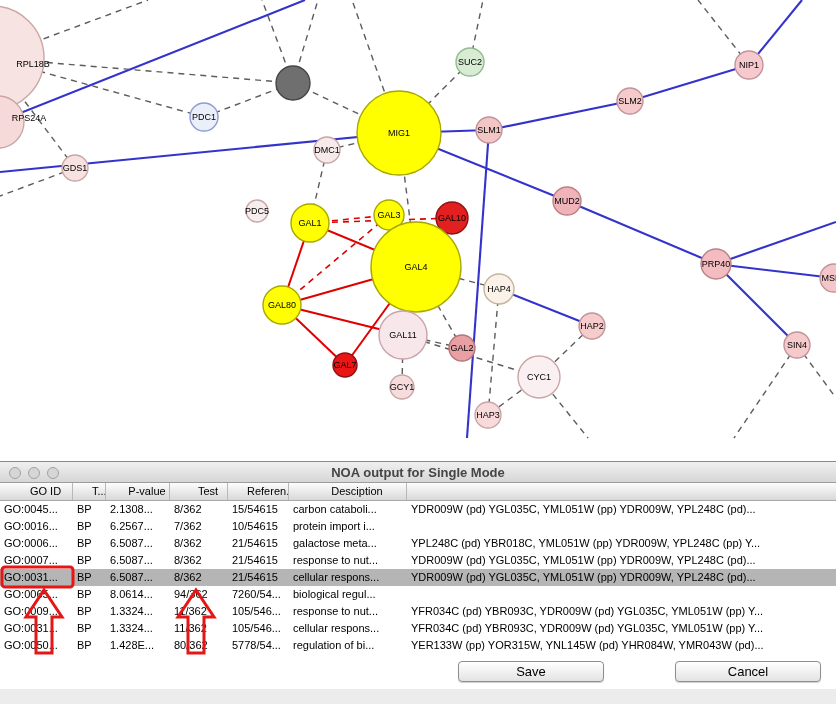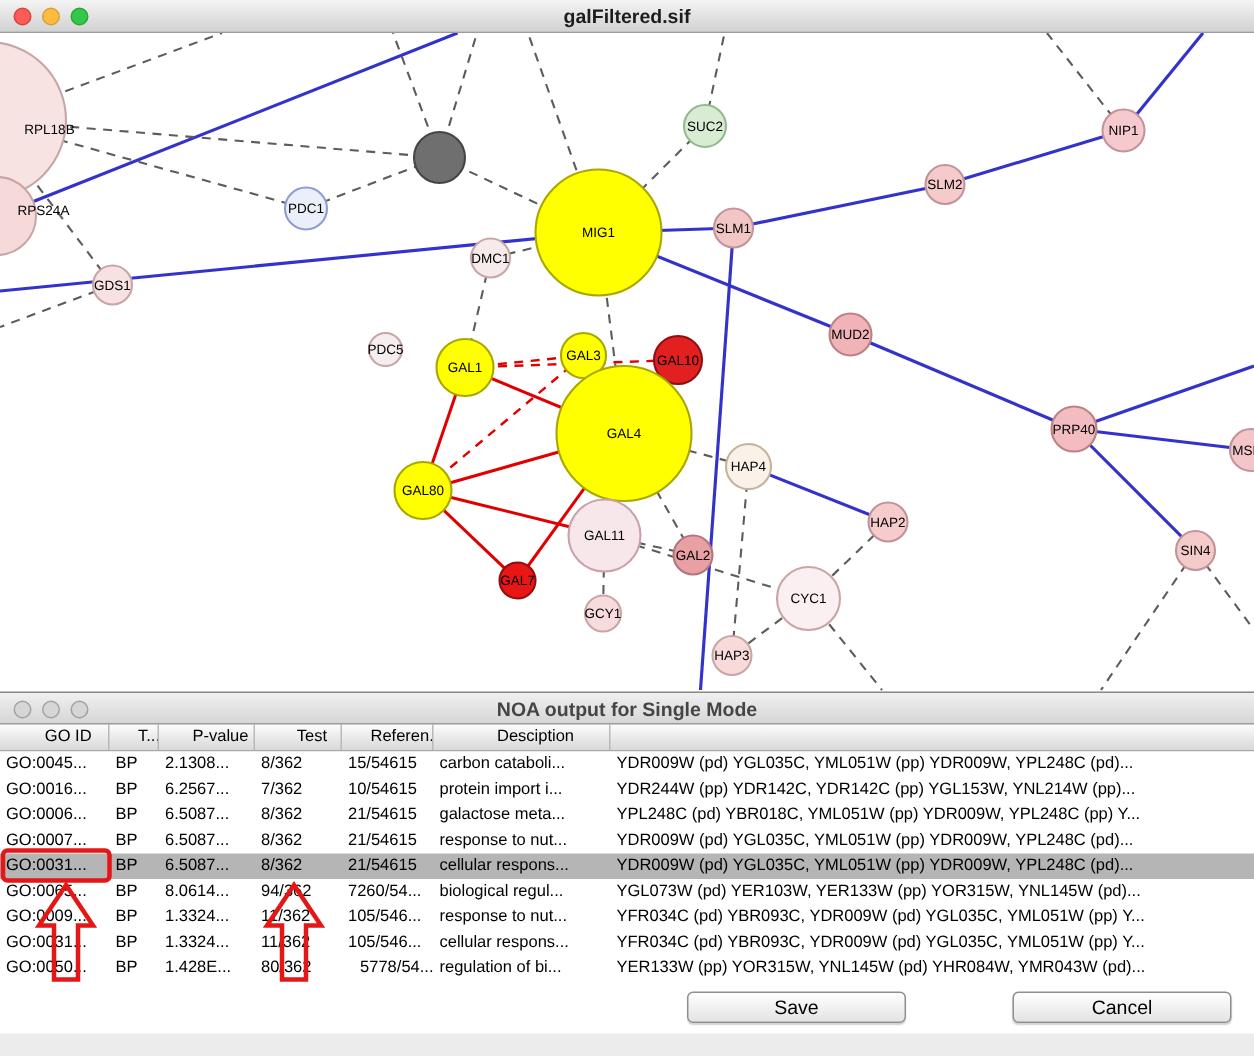--- a/index.html
+++ b/index.html
@@ -68,28 +68,20 @@
 
   #annotation-overlay {
     position: absolute; left: 0; top: 0; width: 836px; height: 704px;
     pointer-events: none; z-index: 99;
   }
 </style>
 </head>
 <body>
 
 <div class="window" id="network-window">
-  <div class="titlebar active">
-    <div class="traffic">
-      <span class="tl tl-red"></span>
-      <span class="tl tl-yellow"></span>
-      <span class="tl tl-green"></span>
-    </div>
-    <div class="title">galFiltered.sif</div>
-  </div>
   <svg id="network-canvas" viewBox="0 0 836 439" width="836" height="439">
       <rect x="0" y="0" width="836" height="439" fill="#ffffff"></rect>
       <g>
         <line x1="-2" y1="122" x2="305" y2="0" stroke="#3333cc" stroke-width="2.1"></line>
         <line x1="399" y1="133" x2="0" y2="172" stroke="#3333cc" stroke-width="2.1"></line>
         <line x1="399" y1="133" x2="489" y2="130" stroke="#3333cc" stroke-width="2.1"></line>
         <line x1="489" y1="130" x2="630" y2="101" stroke="#3333cc" stroke-width="2.1"></line>
         <line x1="630" y1="101" x2="749" y2="65" stroke="#3333cc" stroke-width="2.1"></line>
         <line x1="749" y1="65" x2="802" y2="0" stroke="#3333cc" stroke-width="2.1"></line>
         <line x1="399" y1="133" x2="567" y2="201" stroke="#3333cc" stroke-width="2.1"></line>
@@ -228,21 +220,20 @@
         <div class="td" style="width: 118px;">carbon cataboli...</div>
         <div class="td" style="width: 429px;">YDR009W (pd) YGL035C, YML051W (pp) YDR009W, YPL248C (pd)...</div>
       </div>
       <div class="tr">
         <div class="td" style="width: 73px;">GO:0016...</div>
         <div class="td" style="width: 33px;">BP</div>
         <div class="td" style="width: 64px;">6.2567...</div>
         <div class="td" style="width: 58px;">7/362</div>
         <div class="td" style="width: 61px;">10/54615</div>
         <div class="td" style="width: 118px;">protein import i...</div>
-        <div class="td" style="width: 429px;">YDR244W (pp) YDR142C, YDR142C (pp) YGL153W, YNL214W (pp)...</div>
       </div>
       <div class="tr">
         <div class="td" style="width: 73px;">GO:0006...</div>
         <div class="td" style="width: 33px;">BP</div>
         <div class="td" style="width: 64px;">6.5087...</div>
         <div class="td" style="width: 58px;">8/362</div>
         <div class="td" style="width: 61px;">21/54615</div>
         <div class="td" style="width: 118px;">galactose meta...</div>
         <div class="td" style="width: 429px;">YPL248C (pd) YBR018C, YML051W (pp) YDR009W, YPL248C (pp) Y...</div>
       </div>
@@ -264,21 +255,20 @@
         <div class="td" style="width: 118px;">cellular respons...</div>
         <div class="td" style="width: 429px;">YDR009W (pd) YGL035C, YML051W (pp) YDR009W, YPL248C (pd)...</div>
       </div>
       <div class="tr">
         <div class="td" style="width: 73px;">GO:0065...</div>
         <div class="td" style="width: 33px;">BP</div>
         <div class="td" style="width: 64px;">8.0614...</div>
         <div class="td" style="width: 58px;">94/362</div>
         <div class="td" style="width: 61px;">7260/54...</div>
         <div class="td" style="width: 118px;">biological regul...</div>
-        <div class="td" style="width: 429px;">YGL073W (pd) YER103W, YER133W (pp) YOR315W, YNL145W (pd)...</div>
       </div>
       <div class="tr">
         <div class="td" style="width: 73px;">GO:0009...</div>
         <div class="td" style="width: 33px;">BP</div>
         <div class="td" style="width: 64px;">1.3324...</div>
         <div class="td" style="width: 58px;">11/362</div>
         <div class="td" style="width: 61px;">105/546...</div>
         <div class="td" style="width: 118px;">response to nut...</div>
         <div class="td" style="width: 429px;">YFR034C (pd) YBR093C, YDR009W (pd) YGL035C, YML051W (pp) Y...</div>
       </div>
@@ -289,21 +279,21 @@
         <div class="td" style="width: 58px;">11/362</div>
         <div class="td" style="width: 61px;">105/546...</div>
         <div class="td" style="width: 118px;">cellular respons...</div>
         <div class="td" style="width: 429px;">YFR034C (pd) YBR093C, YDR009W (pd) YGL035C, YML051W (pp) Y...</div>
       </div>
       <div class="tr">
         <div class="td" style="width: 73px;">GO:0050...</div>
         <div class="td" style="width: 33px;">BP</div>
         <div class="td" style="width: 64px;">1.428E...</div>
         <div class="td" style="width: 58px;">80/362</div>
-        <div class="td" style="width: 61px; text-align: right;">5778/54...</div>
+        <div class="td" style="width: 61px;">5778/54...</div>
         <div class="td" style="width: 118px;">regulation of bi...</div>
         <div class="td" style="width: 429px;">YER133W (pp) YOR315W, YNL145W (pd) YHR084W, YMR043W (pd)...</div>
       </div>
     </div>
   <div class="buttonbar">
     <button class="btn" id="cancel-button">Cancel</button>
     <button class="btn" id="save-button">Save</button>
   </div>
 </div>
 

